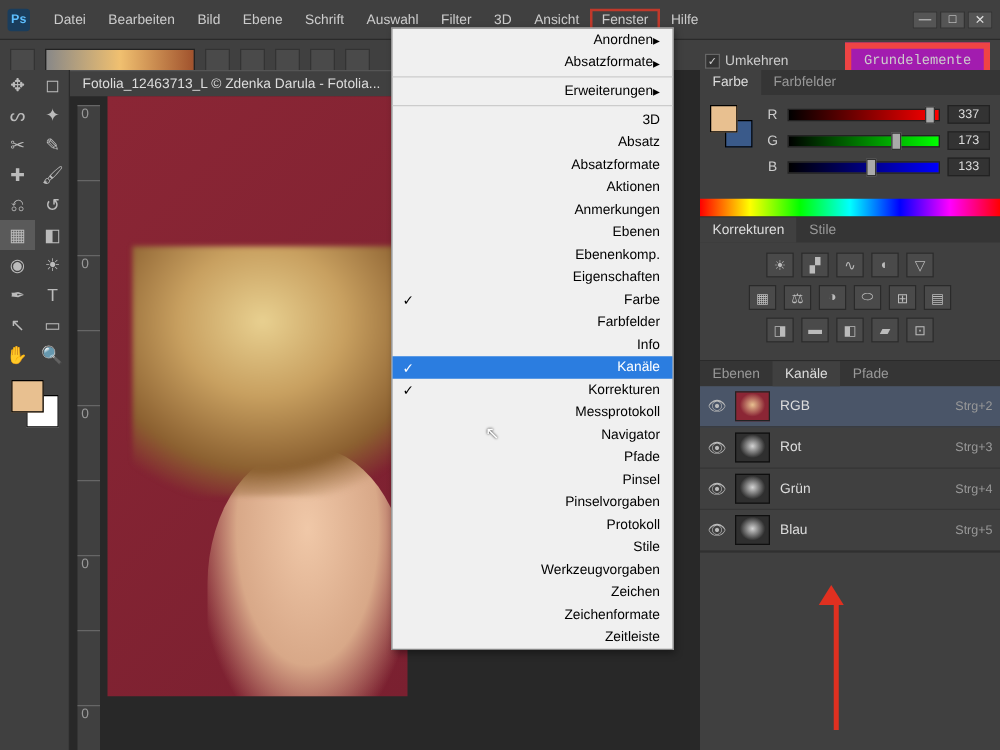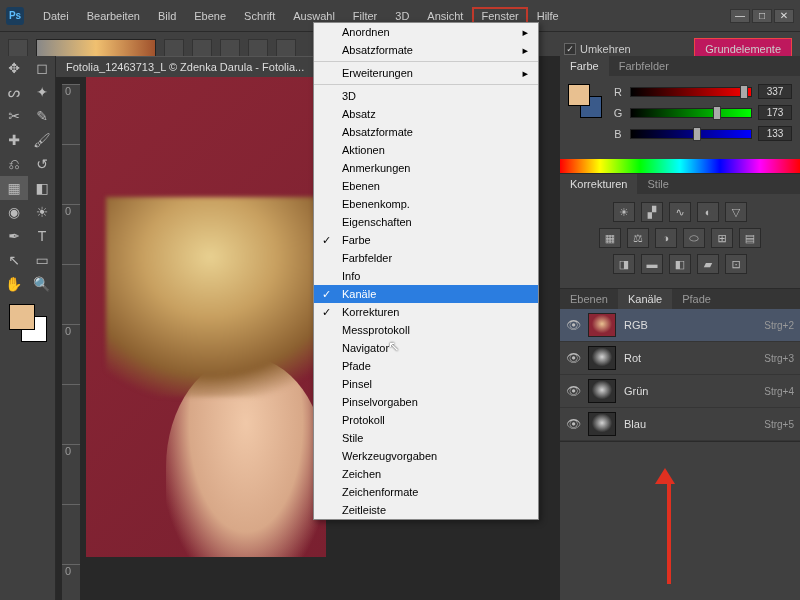--- a/index.html
+++ b/index.html
@@ -9,39 +9,39 @@
 .menu-item { padding: 3px 9px; color: #ccc; cursor: pointer; }
 .menu-item.highlighted { border: 2px solid #c0392b; padding: 1px 7px; }
 .win-controls { margin-left: auto; display: flex; gap: 2px; }
 .win-btn { width: 20px; height: 14px; background: #555; border: 1px solid #333; display: flex; align-items: center; justify-content: center; color: #ddd; font-size: 10px; }
 
 .options-bar { height: 34px; background: #404040; display: flex; align-items: center; padding: 0 8px; gap: 8px; border-bottom: 1px solid #2a2a2a; }
 .gradient-preview { width: 120px; height: 20px; background: linear-gradient(90deg, #888, #f0c070, #a0522d); border: 1px solid #222; }
 .opt-icon { width: 20px; height: 20px; background: #4a4a4a; border: 1px solid #333; }
 .checkbox-row { display: flex; align-items: center; gap: 4px; color: #ccc; }
 .check { width:12px; height:12px; background:#333; border:1px solid #666; display:inline-block; text-align:center; line-height:10px; font-size:9px; color:#ccc;}
-.essentials { margin-left: auto; padding: 4px 10px; background: #be185d; border: 1px solid #ef4444; }
+.essentials { margin-left: auto; padding: 4px 10px; background: #a21caf; border: 5px solid #ef4444; font-family: Liberation Mono, monospace; }
 
 .toolbox { position: absolute; left: 0; top: 56px; width: 56px; height: 544px; background: #404040; border-right: 1px solid #2a2a2a; }
 .tool-grid { display: grid; grid-template-columns: 1fr 1fr; }
 .tool { width: 28px; height: 24px; display: flex; align-items: center; justify-content: center; color: #bbb; font-size: 14px; }
 .tool.sel { background: #5a5a5a; }
 .swatches { margin: 8px auto; width: 38px; height: 38px; position: relative; }
 .sw-fg { position: absolute; width: 26px; height: 26px; background: #e8c090; border: 1px solid #000; left: 0; top: 0; }
 .sw-bg { position: absolute; width: 26px; height: 26px; background: #fff; border: 1px solid #000; right: 0; bottom: 0; }
 
 .doc-area { position: absolute; left: 56px; top: 56px; right: 240px; bottom: 0; background: #282828; }
 .doc-tab { background: #404040; padding: 4px 10px; display: inline-block; color: #ddd; border-top: 1px solid #555; }
 .ruler-v { position: absolute; left: 6px; top: 28px; width: 18px; bottom: 0; background: #404040; color:#999; font-size:9px;}
 .ruler-v div { height: 60px; padding-left:3px; border-top:1px solid #666;}
 .canvas { width: 240px; height: 480px; background: linear-gradient(135deg, #8b2635 0%, #7a2030 100%); margin-left: 30px; position: relative; overflow: hidden; }
 .hair { position: absolute; top: 120px; left: 20px; width: 260px; height: 200px; background: radial-gradient(ellipse at 40% 30%, #e8d090 0%, #c8a060 30%, #8b6030 60%, transparent 75%); filter: blur(2px); }
 .skin { position: absolute; top: 280px; left: 80px; width: 160px; height: 220px; background: radial-gradient(ellipse at 50% 30%, #f0c8a8 0%, #d8a888 50%, transparent 80%); border-radius: 50% 50% 30% 30%; }
 
-.dropdown { position: absolute; left: 313px; top: 22px; width: 226px; background: #f0f0f0; color: #000; border: 1px solid #888; box-shadow: 2px 2px 6px rgba(0,0,0,0.4); z-index: 100; }
+.dropdown { position: absolute; left: 313px; top: 22px; width: 226px; background: #f0f0f0; color: #000; border: 1px solid #888; box-shadow: 2px 2px 6px rgba(0,0,0,0.4); z-index: 100; text-align: right; }
 .dd-item { padding: 3px 10px 3px 28px; position: relative; cursor: pointer; font-size: 11px;}
 .dd-item.selected { background: #2b7de0; color: #fff; }
 .dd-sep { border-top: 1px solid #ccc; margin: 2px 0; }
 .dd-check { position: absolute; left: 8px; }
 .cursor-arrow { position: absolute; left: 388px; top: 338px; z-index: 200; color:#fff; font-size:14px; text-shadow: 0 0 2px #000;}
 
 .panels { position: absolute; right: 0; top: 56px; width: 240px; bottom: 0; background: #404040; }
 .panel { border-bottom: 1px solid #2a2a2a; }
 .panel-tabs { display: flex; background: #353535; }
 .ptab { padding: 4px 10px; color: #999; }

